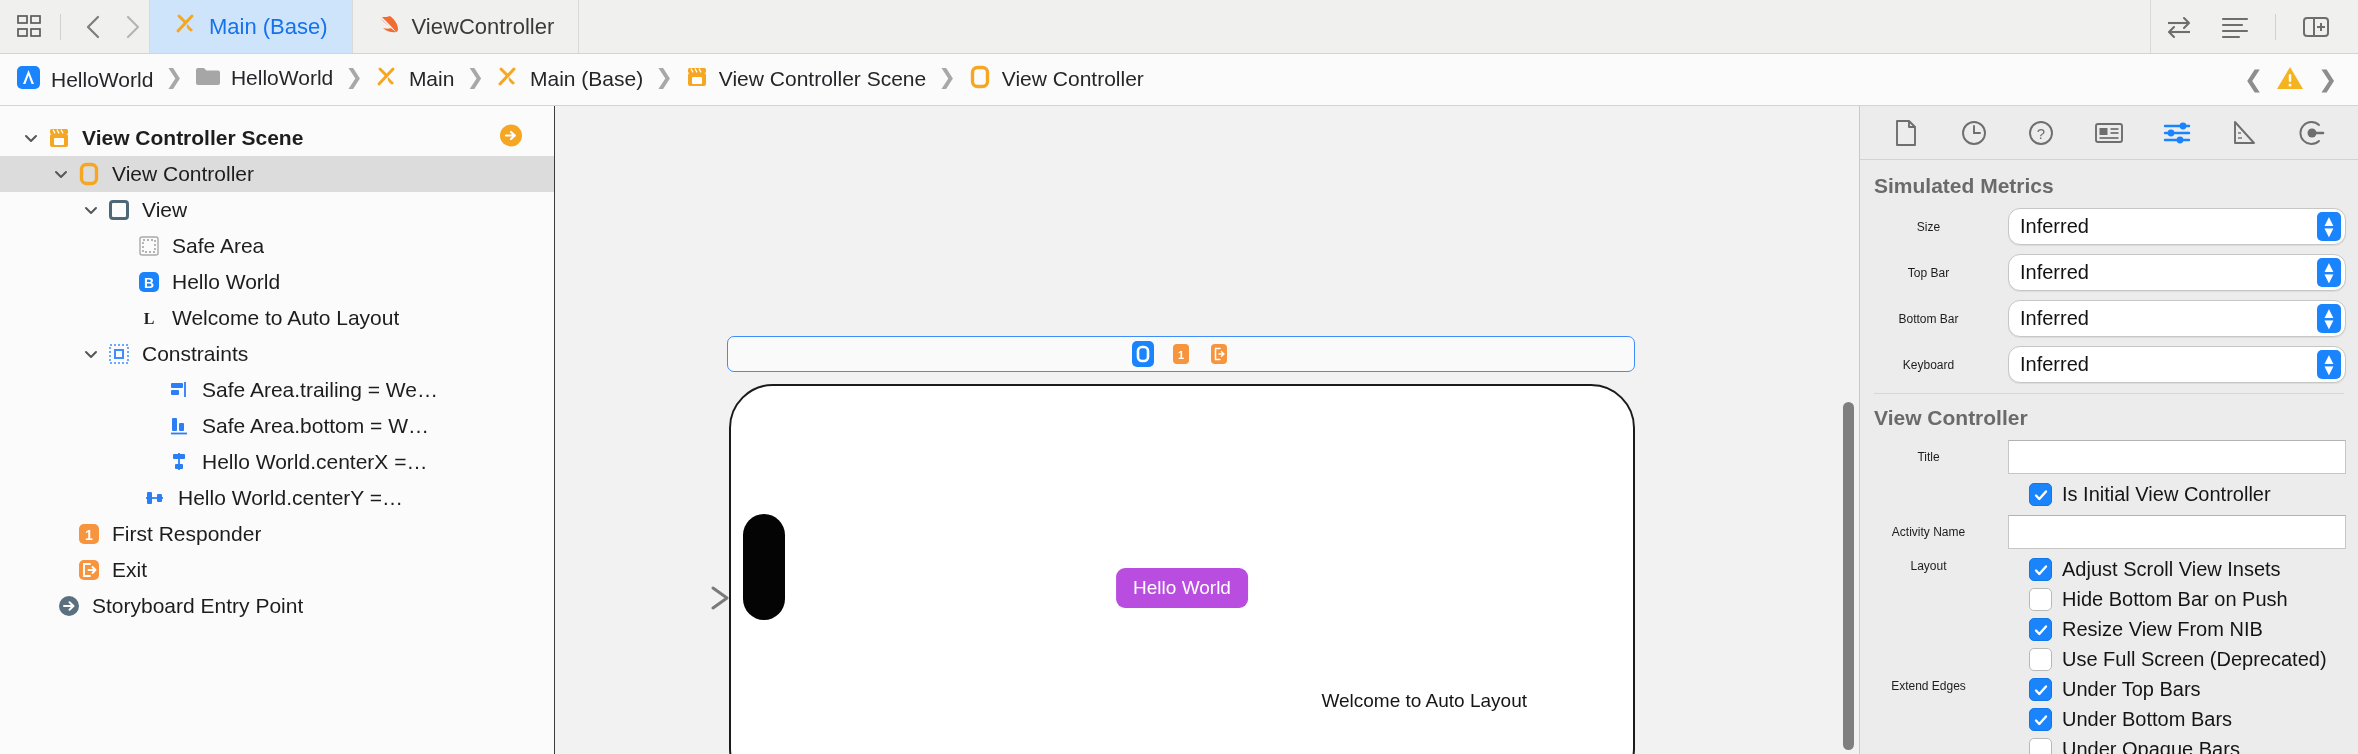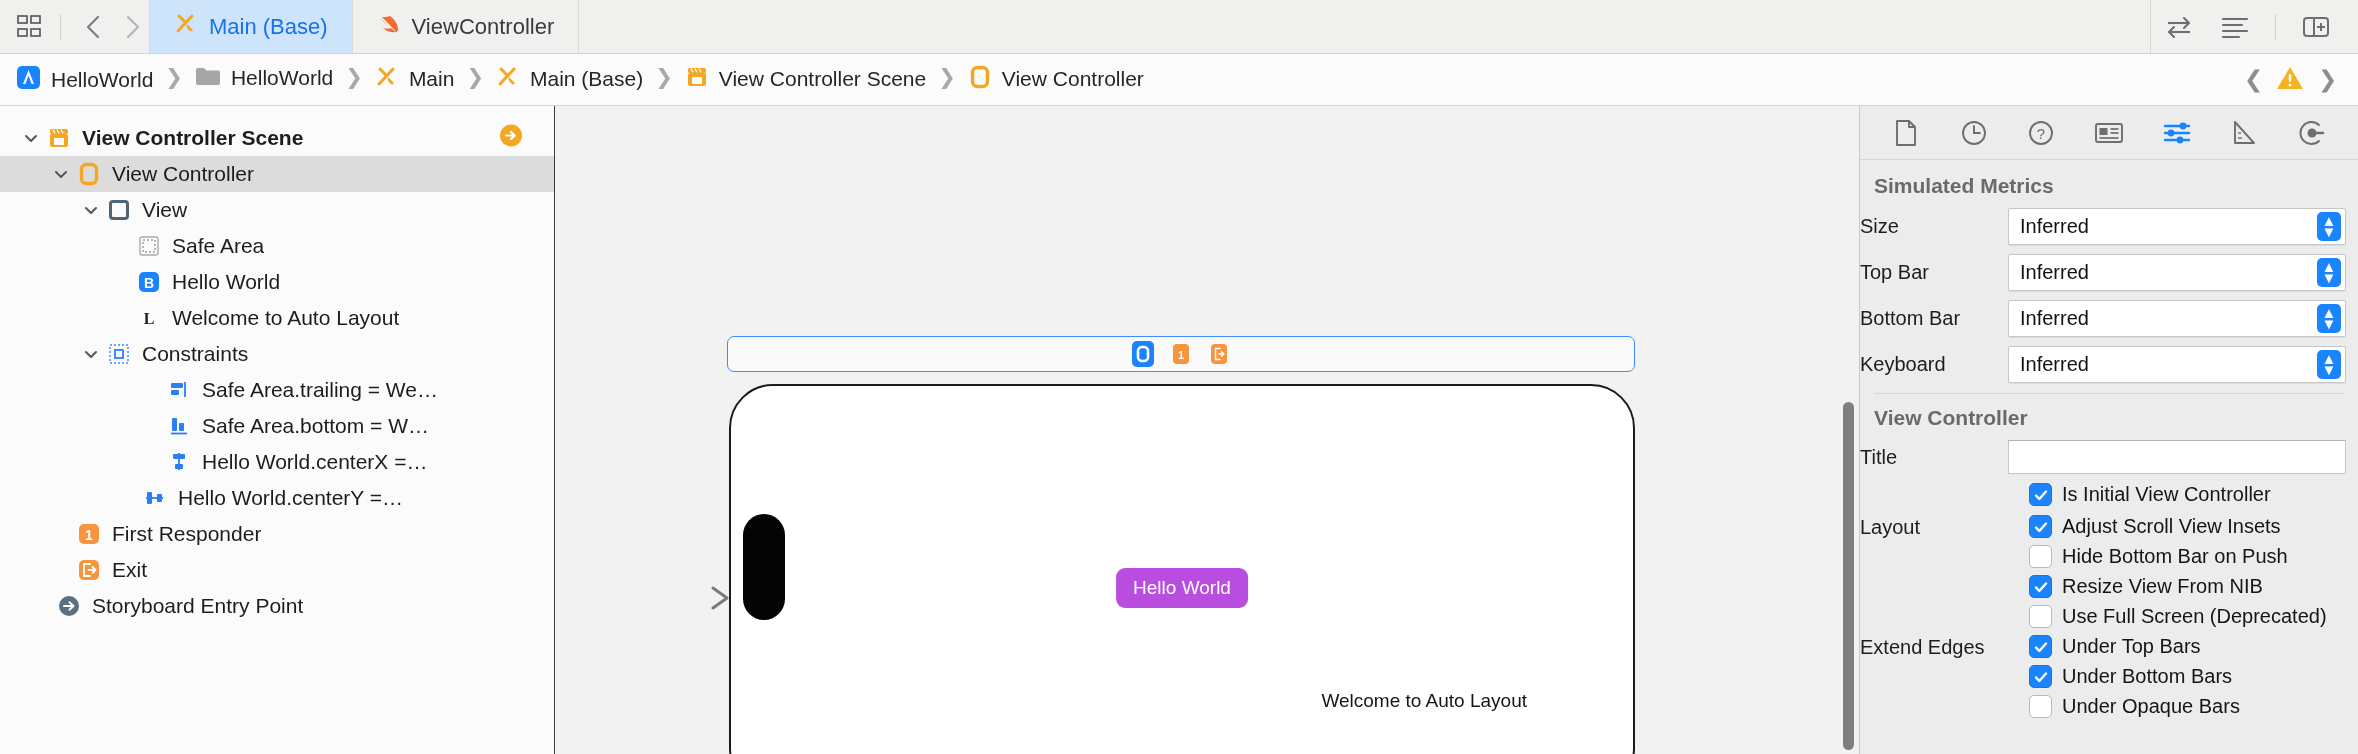--- a/index.html
+++ b/index.html
@@ -148,28 +148,28 @@
     padding: 0 12px;
   }
   .itab { width: 44px; height: 40px; display: flex; align-items: center; justify-content: center; }
   .insp-body { flex: 1 1 auto; padding: 0; overflow: hidden; }
   .sect-title {
     font-size: 21px; font-weight: bold; color: #6a6a6a;
     padding: 14px 0 10px 14px;
   }
   .frow { display: flex; align-items: center; margin-bottom: 9px; padding-right: 12px; }
   .flabel {
-    width: 148px; flex: 0 0 148px; text-align: left;
-    font-size: 20px; color: #1d1d1f; padding-right: 11px;
+    width: 148px; flex: 0 0 148px; text-align: center;
+    font-size: 12px; color: #1d1d1f; padding-right: 11px;
     white-space: nowrap;
   }
   .popup {
     flex: 1 1 auto; height: 37px;
     background: #ffffff; border: 1px solid #c6c6c4;
-    border-radius: 2px;
+    border-radius: 12px;
     display: flex; align-items: center; justify-content: space-between;
     padding: 0 4px 0 11px;
     font-size: 20px; color: #121212;
     box-shadow: 0 1px 1px rgba(0,0,0,0.07);
   }
   .stepper {
     width: 24px; height: 29px; background: #1a84fd; border-radius: 5px;
     display: flex; flex-direction: column; align-items: center; justify-content: center;
     color: #fff; line-height: 0.72; font-size: 15px; flex: 0 0 24px;
   }
@@ -720,20 +720,24 @@
           <div class="cbrow" style="margin-bottom:0">
             <span class="cb on">
               <svg width="16" height="16" viewBox="0 0 16 16">
                   <polyline points="3,8.5 6.3,12 13,4.5" fill="none" stroke="#ffffff" stroke-width="2.4" stroke-linecap="round" stroke-linejoin="round"></polyline>
                 </svg>
             </span>
             <span class="cb-text">Is Initial View Controller</span>
           </div>
         </div>
 
+        <div class="frow">
+          <div class="flabel">Activity Name</div>
+          <input class="tfield" type="text" value="" placeholder="" style="">
+        </div>
 
         <div class="frow" style="align-items:flex-start; margin-bottom:0">
           <div class="flabel" style="padding-top:1px">Layout</div>
           <div style="flex:1 1 auto">
             <div class="cbrow">
               <span class="cb on">
                 <svg width="16" height="16" viewBox="0 0 16 16">
                     <polyline points="3,8.5 6.3,12 13,4.5" fill="none" stroke="#ffffff" stroke-width="2.4" stroke-linecap="round" stroke-linejoin="round"></polyline>
                   </svg>
               </span>

